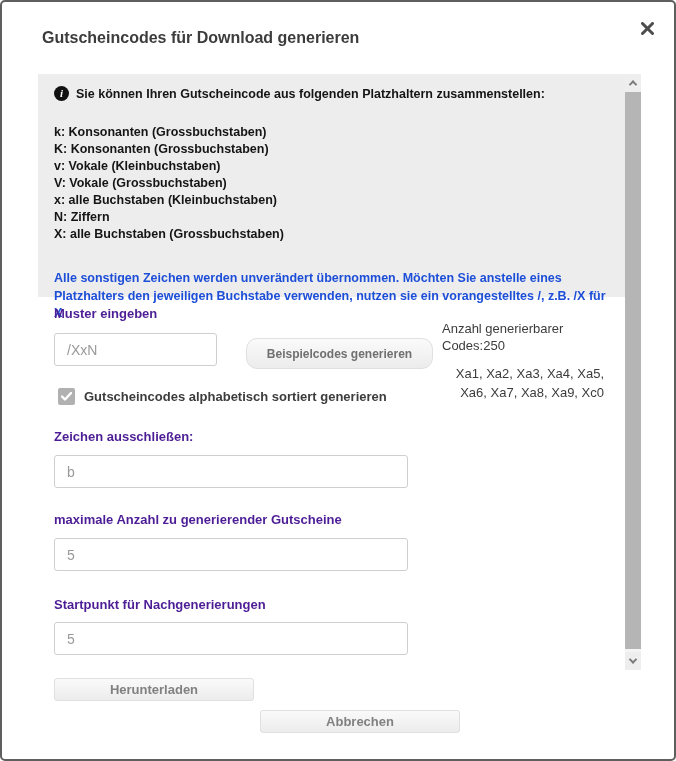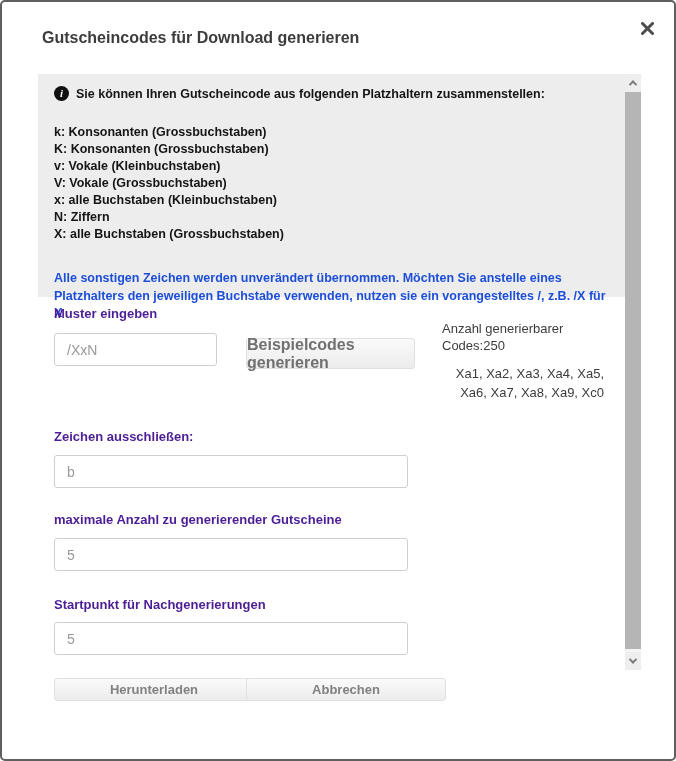--- a/index.html
+++ b/index.html
@@ -78,22 +78,22 @@
   .btn {
     border: 1px solid #e0e0e0; border-radius: 3px;
     background: linear-gradient(#fafafa, #ececec);
     font-family: "Liberation Sans", sans-serif;
     font-size: 13px; font-weight: bold; color: #818181;
     display: flex; align-items: center; justify-content: center;
     cursor: pointer;
   }
   .generate-btn {
     position: absolute; left: 208px; top: 264px;
-    width: 169px; height: 31px;
-    font-size: 16px; color: #707070;
+    width: 187px; height: 31px;
+    font-size: 12px; color: #707070; border-radius: 11px;
   }
 
   .preview-col {
     position: absolute; left: 404px; top: 246px; width: 160px;
     font-size: 13px; color: #3c3c3c; line-height: 17px;
   }
   .preview-codes {
     position: absolute; left: 404px; top: 290px; width: 162px;
     font-size: 13px; color: #3c3c3c; line-height: 19px; text-align: right;
   }
@@ -135,21 +135,21 @@
     position: absolute; left: 0; top: 18px;
     width: 16px; height: 557px;
     background: #b5b5b5;
     cursor: grab;
   }
 
   .footer-btn {
     position: absolute; top: 676px; width: 200px; height: 23px;
   }
   .download-btn { left: 52px; }
-  .cancel-btn { left: 244px; }
+  .cancel-btn { left: 258px; margin-top: 32px; }
 </style>
 </head>
 <body>
 
 <div class="dialog">
 
   <div class="dialog-title">Gutscheincodes für Download generieren</div>
 
   <div class="close-btn">
     <svg width="13" height="13" viewBox="0 0 13 13">
@@ -182,20 +182,28 @@
     <div class="field-label" style="top:232px;">Muster eingeben</div>
     <input class="text-input" style="top: 259px; width: 163px;" type="text" value="/XxN">
 
     <div class="btn generate-btn">
       <span>Beispielcodes generieren</span>
     </div>
 
     <div class="preview-col">Anzahl generierbarer Codes:250</div>
     <div class="preview-codes">Xa1, Xa2, Xa3, Xa4, Xa5, Xa6, Xa7, Xa8, Xa9, Xc0</div>
 
+    <div class="checkbox-row">
+      <span class="checkbox-box">
+        <svg width="11" height="9" viewBox="0 0 11 9">
+          <polyline points="1,4.5 4,7.5 10,1" fill="none" stroke="#ffffff" stroke-width="2.4" stroke-linecap="round" stroke-linejoin="round"></polyline>
+        </svg>
+      </span>
+      <span class="checkbox-label">Gutscheincodes alphabetisch sortiert generieren</span>
+    </div>
 
     <div class="field-label" style="top:355px;">Zeichen ausschließen:</div>
     <input class="text-input" style="top: 381px; width: 354px;" type="text" value="b">
 
     <div class="field-label" style="top:438px;">maximale Anzahl zu generierender Gutscheine</div>
     <input class="text-input" style="top: 464px; width: 354px;" type="text" value="5">
 
     <div class="field-label" style="top:523px;">Startpunkt für Nachgenerierungen</div>
     <input class="text-input" style="top: 548px; width: 354px;" type="text" value="5">
 

